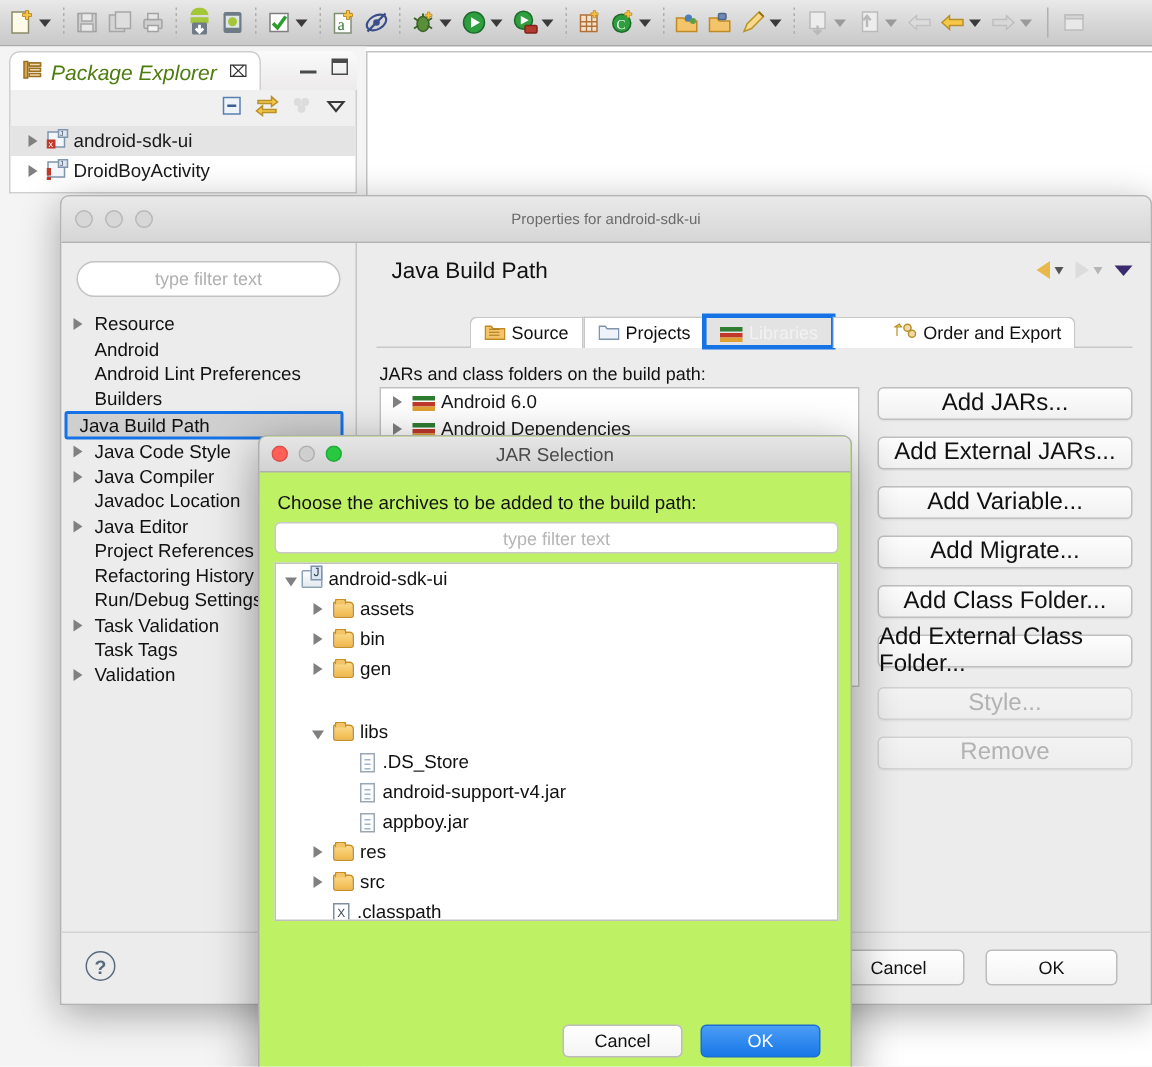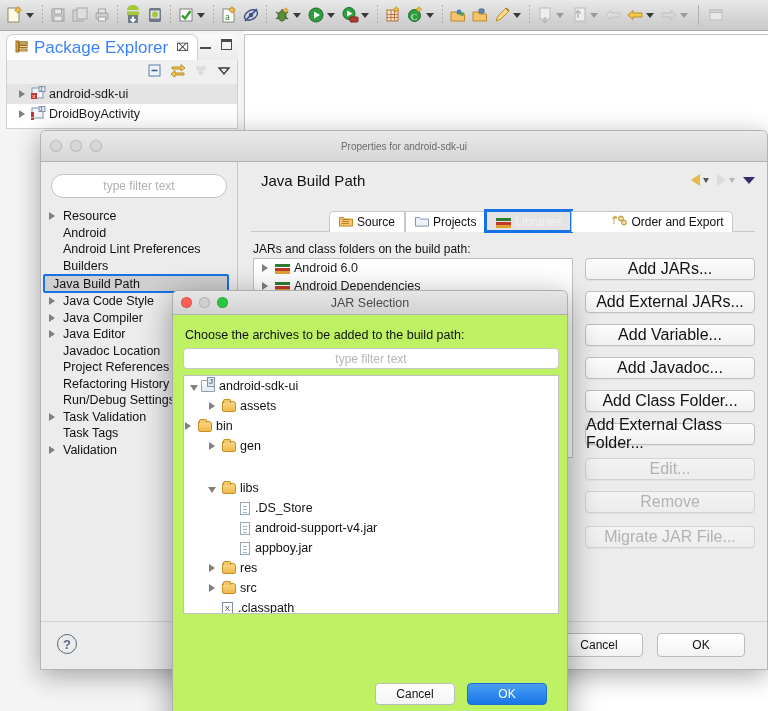--- a/index.html
+++ b/index.html
@@ -41,21 +41,21 @@
     border-top-left-radius:6px; border-top-right-radius:6px;
   }
   .pe-tab{
     position:absolute; left:0; top:0; height:26px; padding:0 8px;
     display:flex; align-items:center; gap:6px;
     background:#ffffff;
     border:1px solid #cfcfcf; border-bottom:none;
     border-top-left-radius:7px; border-top-right-radius:7px;
     box-shadow:0 -1px 0 #fff inset;
   }
-  .pe-title{ font-size:17px; color:#3b82f6; white-space:nowrap; }
+  .pe-title{ font-size:14px; color:#4d7c0f; white-space:nowrap;font-style:italic; }
   .pe-close{ font-size:11px; color:#333; margin-left:2px; }
   .pe-winbtns{ position:absolute; right:6px; top:5px; display:flex; gap:10px; align-items:center;}
   .pe-min{ width:11px;height:9px;border-bottom:2px solid #4a4a4a; }
   .pe-max{ width:11px;height:11px;border:1.6px solid #4a4a4a; border-top-width:3px;}
   .pe-toolrow{
     position:absolute; left:0; top:26px; width:232px; height:24px;
     background:#f1f0f0; border-left:1px solid #cfcfcf; border-right:1px solid #cfcfcf;
     display:flex; align-items:center; justify-content:flex-end; gap:8px; padding-right:6px;
   }
   .pe-tree{ position:absolute; left:0; top:50px; width:232px; height:45px; background:#fff;
@@ -116,21 +116,21 @@
   .nav-row.sel{
     background:#cfcfcf; border:2px solid #1673e6; border-radius:2px;
     height:19px; margin-left:2px; margin-right:8px; padding-left:6px;
   }
   .props-right{
     position:absolute; left:198px; top:0; right:0; bottom:0; background:#ececec;
   }
   .page-title{ position:absolute; left:22px; top:10px; font-size:15px; color:#111; }
   .page-nav{ position:absolute; right:12px; top:12px; display:flex; align-items:center; gap:3px; }
   .tabs{
-    position:absolute; left:90px; top:48px; display:flex; align-items:flex-end; height:22px;
+    position:absolute; left:74px; top:48px; display:flex; align-items:flex-end; height:22px;
   }
   .tab{
     height:21px; display:flex; align-items:center; gap:4px; padding:0 9px;
     background:#ffffff; border:1px solid #c8c8c8; border-bottom:none;
     font-size:12px; color:#111; position:relative;
   }
   .tab:first-child{ border-top-left-radius:5px; }
   .tab:last-child{ border-top-right-radius:5px;padding-left:40px; }
   .tab.active{ background:#e3e3e3; color:#f2f2f2; }
   .tab-ring{
@@ -598,28 +598,28 @@
               </span>
               <span class="lbl">Java Code Style</span>
             </div>
           <div class="nav-row">
               <span class="tw">
                 <span class="twisty"></span>
               </span>
               <span class="lbl">Java Compiler</span>
             </div>
           <div class="nav-row">
+              <span class="tw"></span>
+              <span class="lbl">Javadoc Location</span>
+            </div>
+          <div class="nav-row">
               <span class="tw">
                 <span class="twisty"></span>
               </span>
               <span class="lbl">Java Editor</span>
-            </div>
-          <div class="nav-row">
-              <span class="tw"></span>
-              <span class="lbl">Javadoc Location</span>
             </div>
           <div class="nav-row">
               <span class="tw"></span>
               <span class="lbl">Project References</span>
             </div>
           <div class="nav-row">
               <span class="tw"></span>
               <span class="lbl">Refactoring History</span>
             </div>
           <div class="nav-row">
@@ -723,26 +723,25 @@
                 <i></i>
               </span>
             <span>Android Private Libraries</span>
           </div>
         </div>
 
         <div class="btncol">
           <div class="pbtn">Add JARs...</div>
           <div class="pbtn">Add External JARs...</div>
           <div class="pbtn">Add Variable...</div>
-          <div class="pbtn">Add Javadoc...</div>
+          <div class="pbtn">Add Migrate...</div>
           <div class="pbtn">Add Class Folder...</div>
           <div class="pbtn">Add External Class Folder...</div>
-          <div class="pbtn disabled gap">Edit...</div>
+          <div class="pbtn disabled gap">Style...</div>
           <div class="pbtn disabled">Remove</div>
-          <div class="pbtn disabled gap">Migrate JAR File...</div>
         </div>
       </div>
 
       <div class="props-footer">
         <div class="helpico">?</div>
         <div class="fbtn" style="right:124px;">Cancel</div>
         <div class="fbtn" style="right:22px;">OK</div>
       </div>
     </div>
   </div>
@@ -771,21 +770,21 @@
       </div>
 
       <div class="jrow" style="padding-left:24px;align-items:center;">
         <span class="tw">
             <span class="twisty"></span>
           </span>
         <span class="folder" style="margin-left:3px;"></span>
         <span style="padding-left:4px;">assets</span>
       </div>
 
-      <div class="jrow" style="">
+      <div class="jrow" style="padding-left:24px;">
         <span class="tw">
             <span class="twisty"></span>
           </span>
         <span class="folder" style="margin-left:3px;"></span>
         <span style="padding-left:4px;">bin</span>
       </div>
 
       <div class="jrow" style="padding-left:24px;">
         <span class="tw">
             <span class="twisty"></span>

